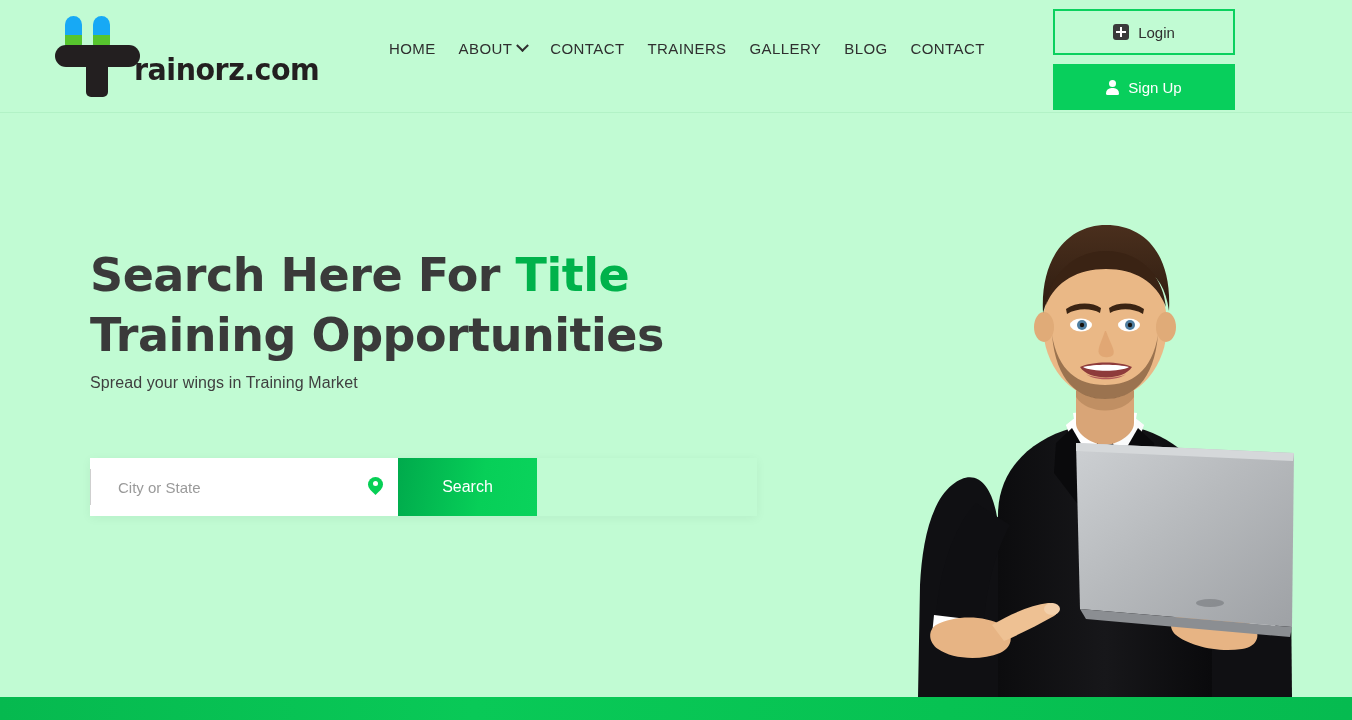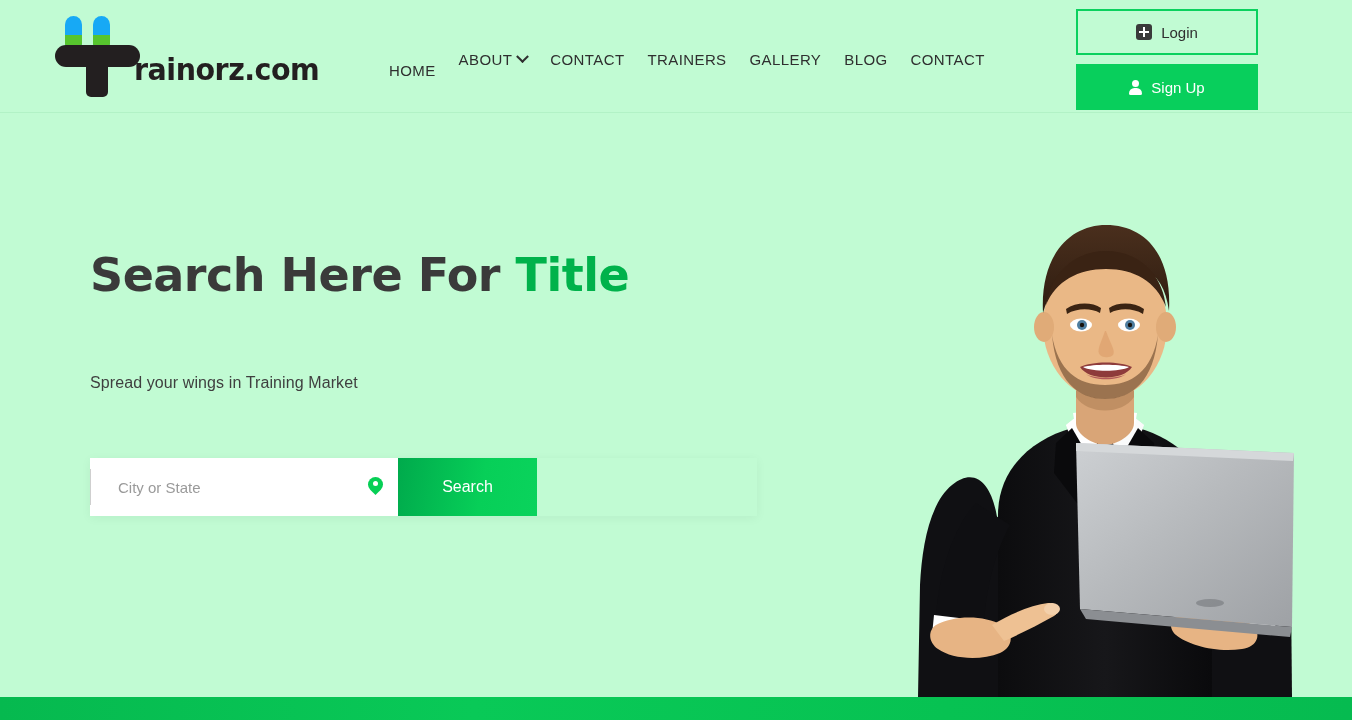--- a/index.html
+++ b/index.html
@@ -51,29 +51,29 @@
   
   .nav {
     position:absolute; left:389px; top:40px;
     display:flex; align-items:center; gap:0;
   }
   .nav-item {
     display:flex; align-items:center; gap:6px;
     font-size:15px; letter-spacing:0.4px; color:#2f2f2f;
     padding:0 23px 0 0; cursor:pointer; white-space:nowrap;
   }
-  .nav-item:first-child { padding-left:0;margin-top:22px; }
+  .nav-item:first-child { padding-left:0; }
   .chevron-down {
     display:inline-block; width:9px; height:9px;
     border-right:2px solid #2f2f2f; border-bottom:2px solid #2f2f2f;
     transform:rotate(45deg) translate(-2px,-2px);
   }
 
   
-  .auth { position:absolute; left:1076px; top:9px; width:195px; }
+  .auth { position:absolute; left:1053px; top:9px; width:195px; }
   .btn-login {
     width:182px; height:46px;
     border:2px solid #0ad15e; background:transparent;
     display:flex; align-items:center; justify-content:center; gap:9px;
     font-size:15px; color:#2f2f2f; cursor:pointer;
   }
   .btn-signup {
     width:182px; height:46px; margin-top:9px;
     background:#08cf5c;
     display:flex; align-items:center; justify-content:center; gap:9px;
@@ -223,20 +223,21 @@
         <span>Sign Up</span>
       </div>
     </div>
 
   </div>
 
   <div class="hero">
 
     <h1 class="headline">
       <span>Search Here For </span><span class="accent">Title</span><br>
+      <span>Training Opportunities</span>
     </h1>
 
     <div class="subtitle">Spread your wings in Training Market</div>
 
     <div class="searchbar">
       <div class="sb-divider-wrap">
         <span class="sb-divider-line"></span>
       </div>
       <div class="sb-field f2">
         <input type="text" placeholder="City or State" style="">

